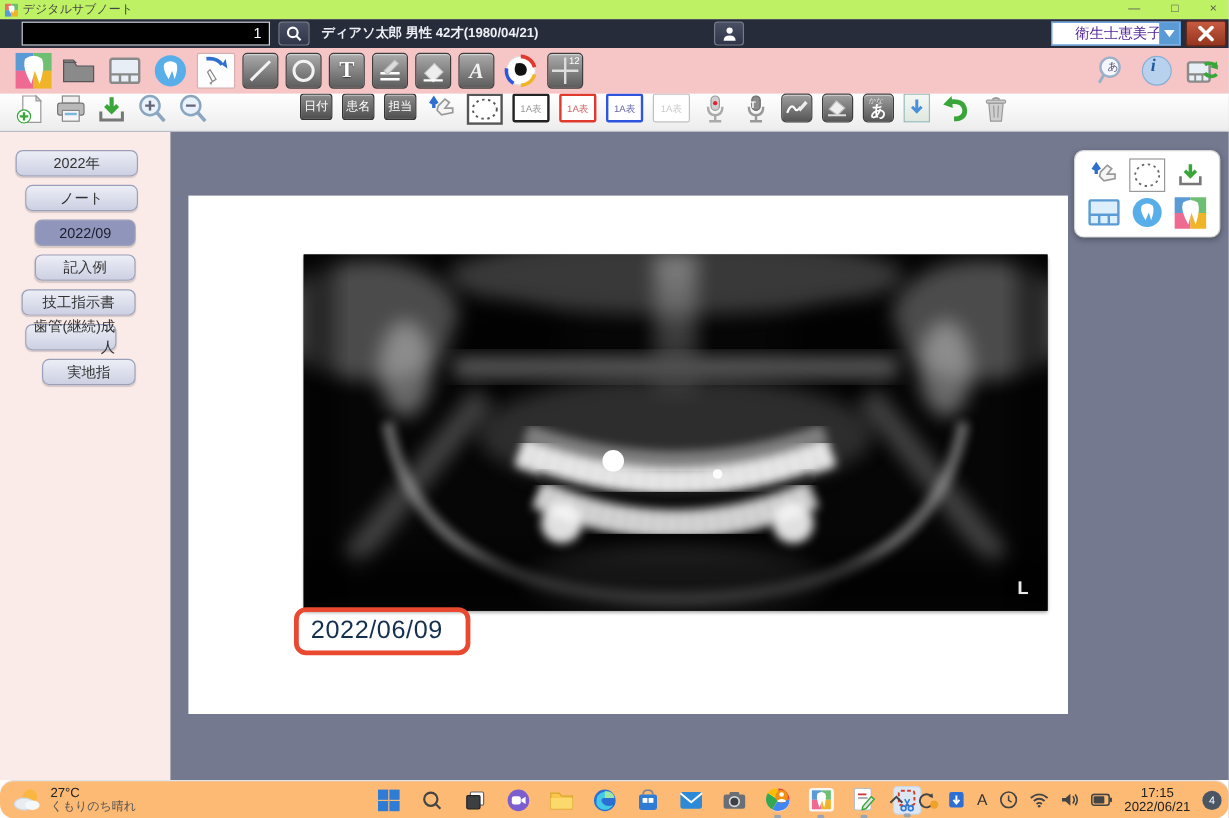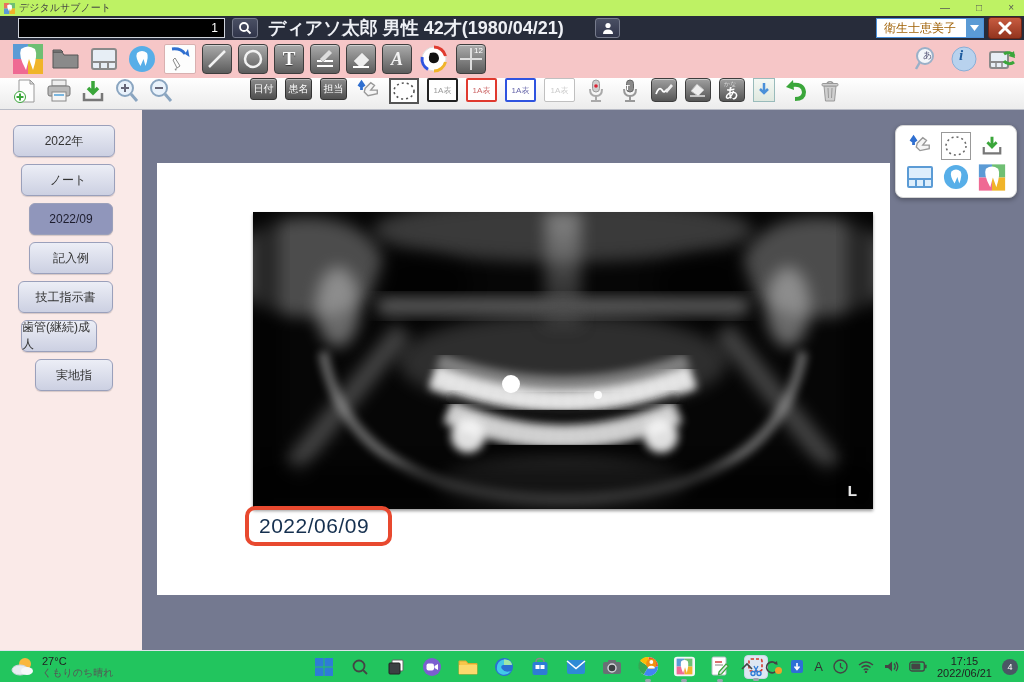--- a/index.html
+++ b/index.html
@@ -10,24 +10,24 @@
   
   .titlebar { height:16px; background:#bef264; display:flex; align-items:center; padding:0 4px; font-size:10px; color:#444; position:relative; }
   .titlebar .appico { width:11px; height:11px; margin-right:4px; }
   .wcontrols { position:absolute; right:4px; top:0; height:16px; display:flex; align-items:center; gap:26px; padding-right:6px; color:#555; font-size:10px; }
   .wcontrol { cursor:default; line-height:16px; }
 
   
   .appbar { height:24px; background:#272c3a; display:flex; align-items:center; position:relative; }
   .patient-no { position:absolute; left:18px; top:2px; width:207px; height:20px; background:#000; border:1px solid #cfd4dc; color:#fff; text-align:right; font-size:12px; padding:0 6px; font-family:"Liberation Sans",sans-serif; }
   .srch-btn { position:absolute; left:232px; top:2px; width:26px; height:20px; background:linear-gradient(#4a5064,#30354a); border:1px solid #767b8c; border-radius:3px; display:flex; align-items:center; justify-content:center; }
-  .patient-info { position:absolute; left:268px; top:0; height:16px; line-height:24px; color:#eef0f5; font-size:18px; font-weight:bold; }
+  .patient-info { position:absolute; left:268px; top:0; height:16px; line-height:24px; color:#eef0f5; font-size:11px; font-weight:bold; }
   .person-btn { position:absolute; left:283px; top:2px; width:25px; height:20px; background:linear-gradient(#4a5064,#30354a); border:1px solid #767b8c; border-radius:3px; display:flex; align-items:center; justify-content:center; }
   .staff-box { position:absolute; right:40px; top:2px; width:108px; height:20px; background:#fff; border:1px solid #4a90d9; display:flex; }
-  .staff-text { flex:1; font-size:12px; color:#a16207; line-height:18px; padding-left:7px; overflow:hidden; white-space:nowrap; }
+  .staff-text { flex:1; font-size:12px; color:#4c1d95; line-height:18px; padding-left:19px; overflow:hidden; white-space:nowrap; }
   .staff-arrow { width:17px; background:#5b9bd5; display:flex; align-items:center; justify-content:center; }
   .app-close { position:absolute; right:2px; top:1px; width:34px; height:22px; background:linear-gradient(#c75b40,#93351f); border:1px solid #6e2414; border-radius:3px; display:flex; align-items:center; justify-content:center; }
 
   
   .toolbar1 { height:38px; background:#f6c6c7; display:flex; align-items:center; padding-left:12px; gap:6px; position:relative; }
   .db { width:30px; height:30px; border-radius:4px; background:linear-gradient(#ababab,#5c5c5c); border:1px solid #3e3e3e; box-shadow:inset 0 1px 0 rgba(255,255,255,.45); display:flex; align-items:center; justify-content:center; color:#fff; }
   .flat { width:32px; height:30px; display:flex; align-items:center; justify-content:center; }
   .sel-tool { background:#fdfdfd; border:1px solid #d8b0b0; border-radius:2px; }
   .t1-right { position:absolute; right:6px; display:flex; gap:6px; align-items:center; }
   .glyphT { font-family:"Liberation Serif",serif; font-size:19px; font-weight:bold; color:#fff; text-shadow:0 1px 1px #333; }
@@ -44,36 +44,36 @@
   .p-gray  { border:1px solid #c0c0c0; color:#ccc; }
   .dotsel  { width:30px; height:26px; background:#fff; border:2px solid #555; display:flex; align-items:center; justify-content:center; }
   .db2 { width:26px; height:24px; border-radius:4px; background:linear-gradient(#9f9f9f,#565656); border:1px solid #3e3e3e; box-shadow:inset 0 1px 0 rgba(255,255,255,.45); display:flex; align-items:center; justify-content:center; color:#fff; position:relative; }
   .kana-main { font-size:13px; font-weight:bold; color:#fff; line-height:10px; }
   .kana-small { position:absolute; top:1px; left:4px; font-size:6px; color:#ddd; }
   .litebox { width:22px; height:24px; background:linear-gradient(#f4f8f4,#dfe8df); border:1px solid #9bb; display:flex; align-items:center; justify-content:center; }
 
   
   .content { height:540px; display:flex; }
   .sidebar { width:142px; background:#faeae8; padding-top:15px; }
-  .sbtn { height:32px; border:1px solid #9aa0bb; border-radius:6px; background:linear-gradient(#eceef6,#ccd0e2); font-size:12px; color:#333; display:flex; align-items:center; justify-content:center; margin-bottom:7px; box-shadow:0 1px 1px rgba(0,0,0,.15); }
+  .sbtn { height:22px; border:1px solid #9aa0bb; border-radius:6px; background:linear-gradient(#eceef6,#ccd0e2); font-size:12px; color:#333; display:flex; align-items:center; justify-content:center; margin-bottom:7px; box-shadow:0 1px 1px rgba(0,0,0,.15);text-align:right; }
   .sbtn.sel { background:#9096bb; color:#1d1d2e; }
   .main { flex:1; background:#747990; position:relative; }
   .canvas { position:absolute; left:15px; top:53px; width:733px; height:432px; background:#ffffff; }
   .xray { position:absolute; left:96px; top:49px; width:620px; height:297px; background:#060606; box-shadow:0 2px 3px rgba(0,0,0,.4); }
   .xray svg { position:absolute; inset:0; }
   .xray-marker { position:absolute; right:16px; bottom:10px; color:#e9e9e9; font-size:15px; font-weight:bold; text-shadow:0 0 2px #000, 0 0 1px #888; }
   .date-stamp { position:absolute; left:88px; top:343px; width:147px; height:40px; border:4px solid #e8492f; border-radius:10px; display:flex; align-items:center; padding-left:10px; font-size:21px; color:#15304f; letter-spacing:.5px; }
 
   
   .palette { position:absolute; left:753px; top:15px; width:122px; height:73px; background:#fff; border:1px solid #d5d5d5; border-radius:8px; box-shadow:0 2px 5px rgba(0,0,0,.3); display:grid; grid-template-columns:repeat(3,1fr); align-items:center; justify-items:center; padding:4px 6px; }
   .pal-ico { width:30px; height:28px; display:flex; align-items:center; justify-content:center; }
   .pal-sel { border:1px solid #999; background:#fff; }
 
   
-  .taskbar { height:32px; background:#22c55e; border-top:1px solid #dfe3ea; position:relative; display:flex; align-items:center; }
+  .taskbar { height:32px; background:#fdba74; border-top:1px solid #dfe3ea; position:relative; display:flex; align-items:center;border-radius:12px; }
   .weather { position:absolute; left:10px; display:flex; align-items:center; gap:6px; }
   .wtxt1 { font-size:11px; color:#222; line-height:12px; }
   .wtxt2 { font-size:10px; color:#555; line-height:12px; }
   .tb-center { position:absolute; left:312px; display:flex; align-items:center; gap:12px; }
   .tb-app { width:24px; height:24px; display:flex; align-items:center; justify-content:center; position:relative; border-radius:4px; }
   .tb-app.running::after { content:""; position:absolute; bottom:-3px; left:50%; transform:translateX(-50%); width:6px; height:3px; border-radius:2px; background:#9aa4b0; }
   .tb-app.active-app { background:#dde7f2; border:1px solid #c8d6e6; }
   .tray { position:absolute; right:6px; display:flex; align-items:center; gap:10px; }
   .tray-ime { font-size:13px; color:#333; }
   .clockblk { text-align:center; font-size:11px; color:#222; line-height:12px; }

